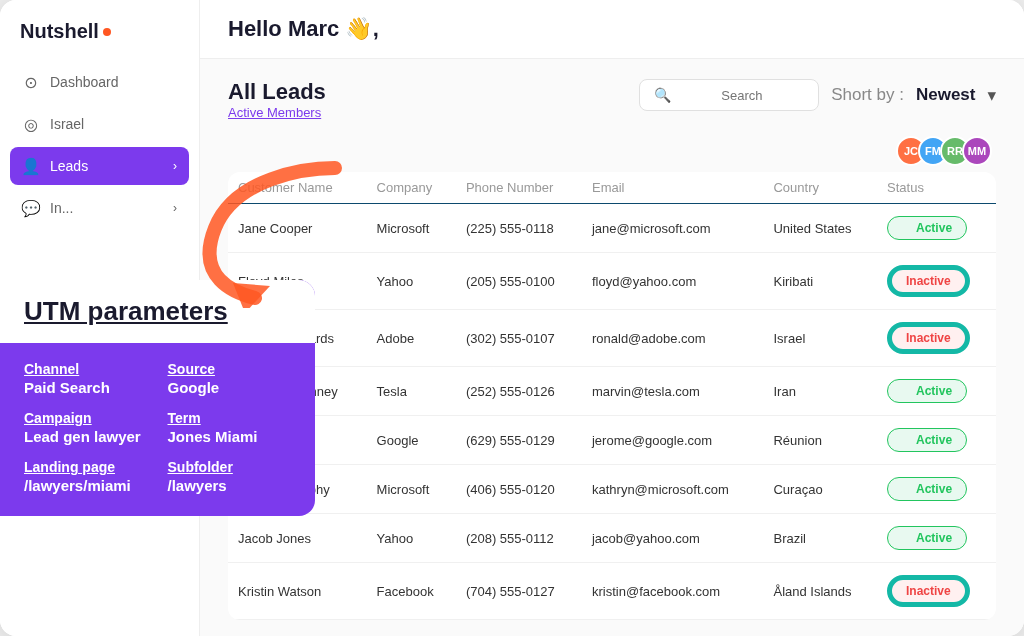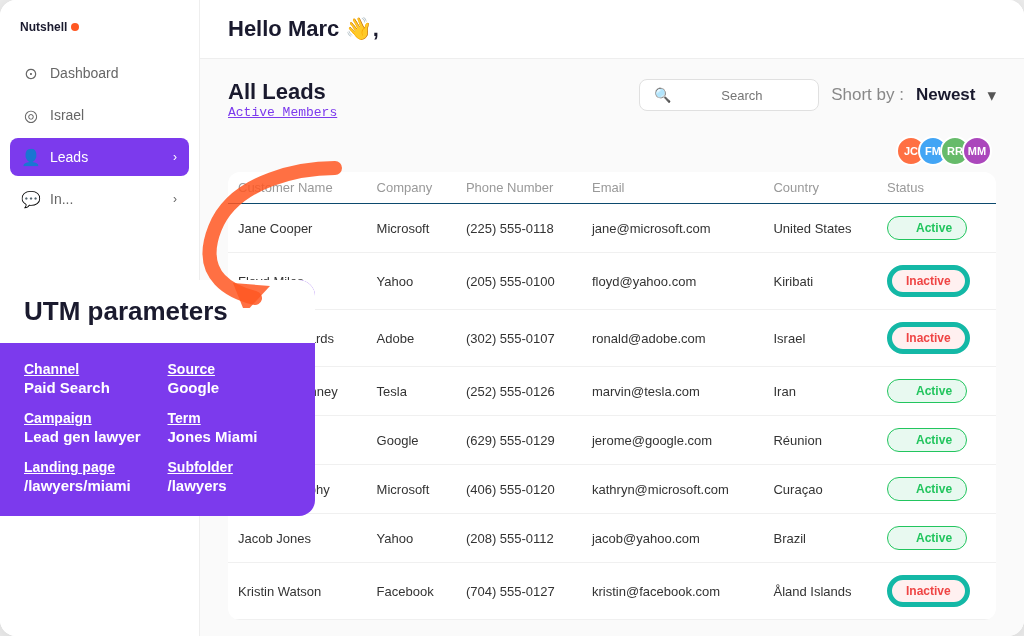--- a/index.html
+++ b/index.html
@@ -34,21 +34,21 @@
       display: flex;
       flex-direction: column;
     }
     .sidebar-logo {
       padding: 0 20px 20px;
       display: flex;
       align-items: center;
       gap: 4px;
     }
     .logo-text {
-      font-size: 12px;
+      font-size: 20px;
       font-weight: 700;
       color: #1a1a2e;
     }
     .logo-dot {
       width: 8px;
       height: 8px;
       background: #ff5722;
       border-radius: 50%;
       display: inline-block;
     }
@@ -122,21 +122,20 @@
       font-size: 22px;
       font-weight: 700;
       color: #1a1a2e;
     }
     .active-members-link {
       color: #7c3aed;
       font-size: 13px;
       font-weight: 500;
       text-decoration: underline;
       cursor: pointer;
-      font-family: Liberation Mono, monospace;
     }
     .leads-controls {
       display: flex;
       align-items: center;
       gap: 12px;
     }
     .search-box {
       display: flex;
       align-items: center;
       gap: 8px;
@@ -245,20 +244,21 @@
       z-index: 10;
     }
     .utm-title {
       font-size: 26px;
       font-weight: 700;
       color: #1a1a2e;
       background: #fff;
       margin: -22px -24px 18px -24px;
       padding: 16px 24px;
       border-radius: 0 16px 0 0;
+      text-decoration: underline;
     }
     .utm-grid {
       display: grid;
       grid-template-columns: 1fr 1fr;
       gap: 14px 20px;
     }
     .utm-field {}
     .utm-label {
       font-size: 14px;
       font-weight: 700;

